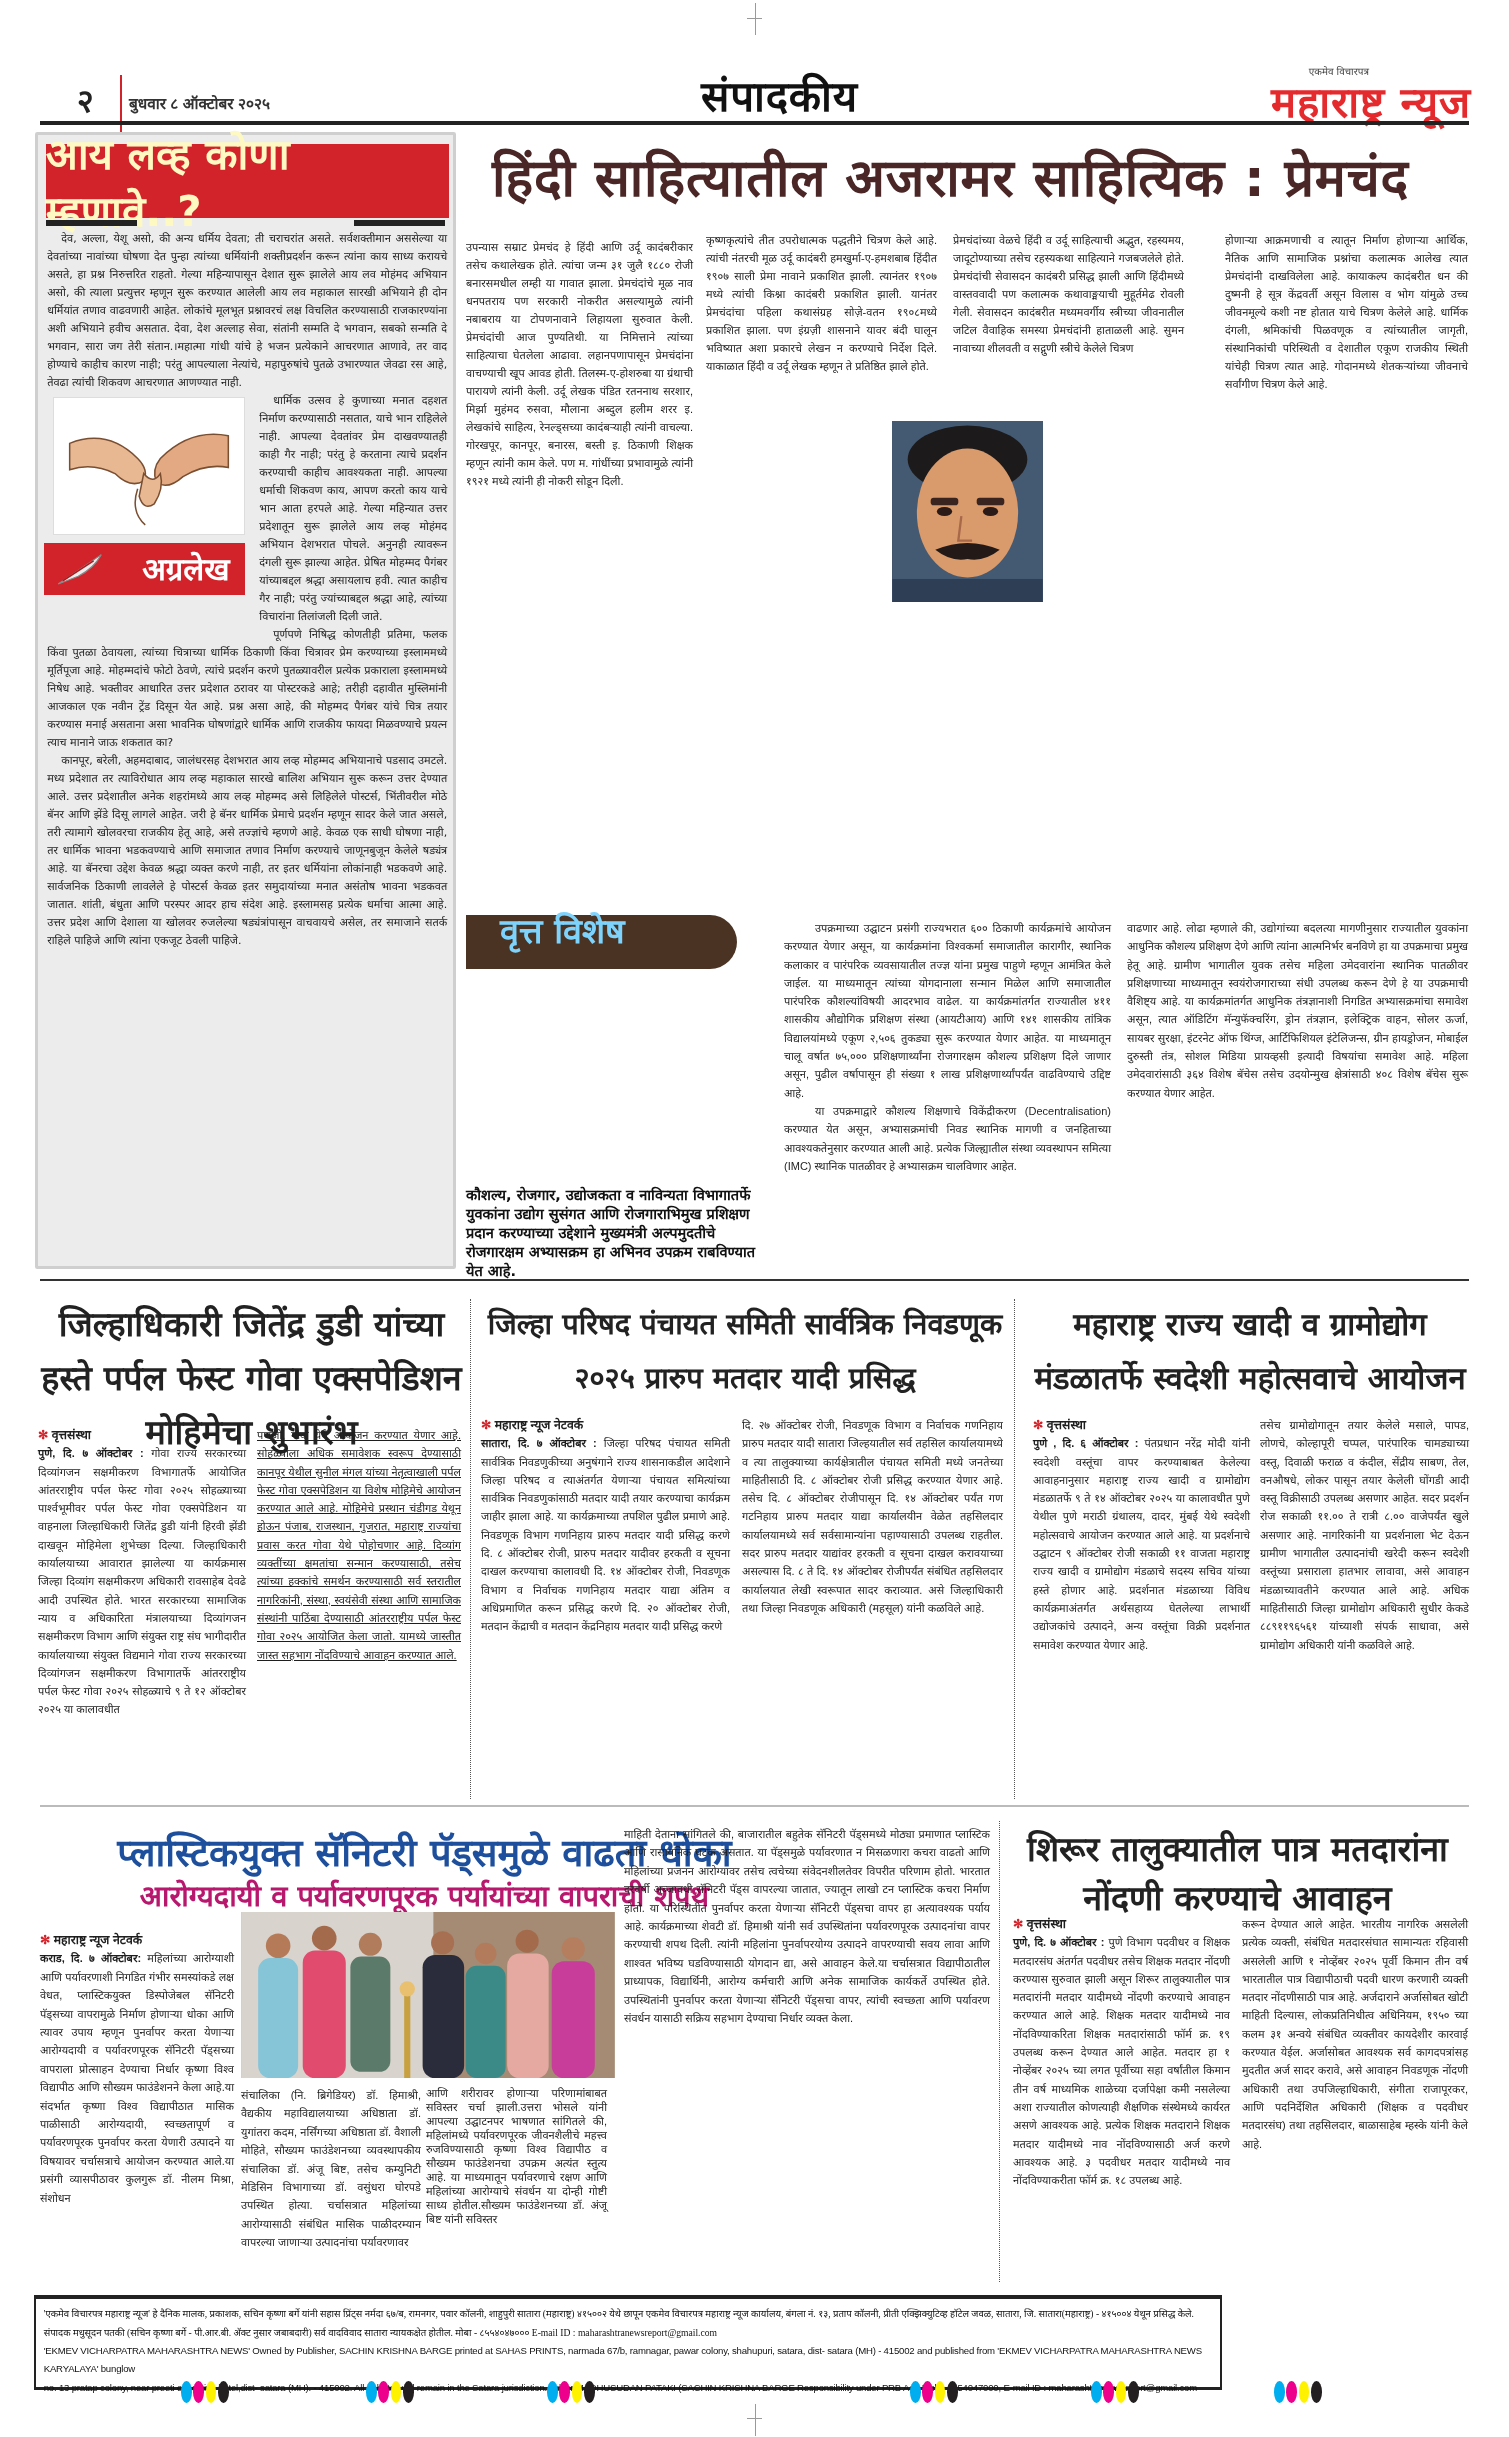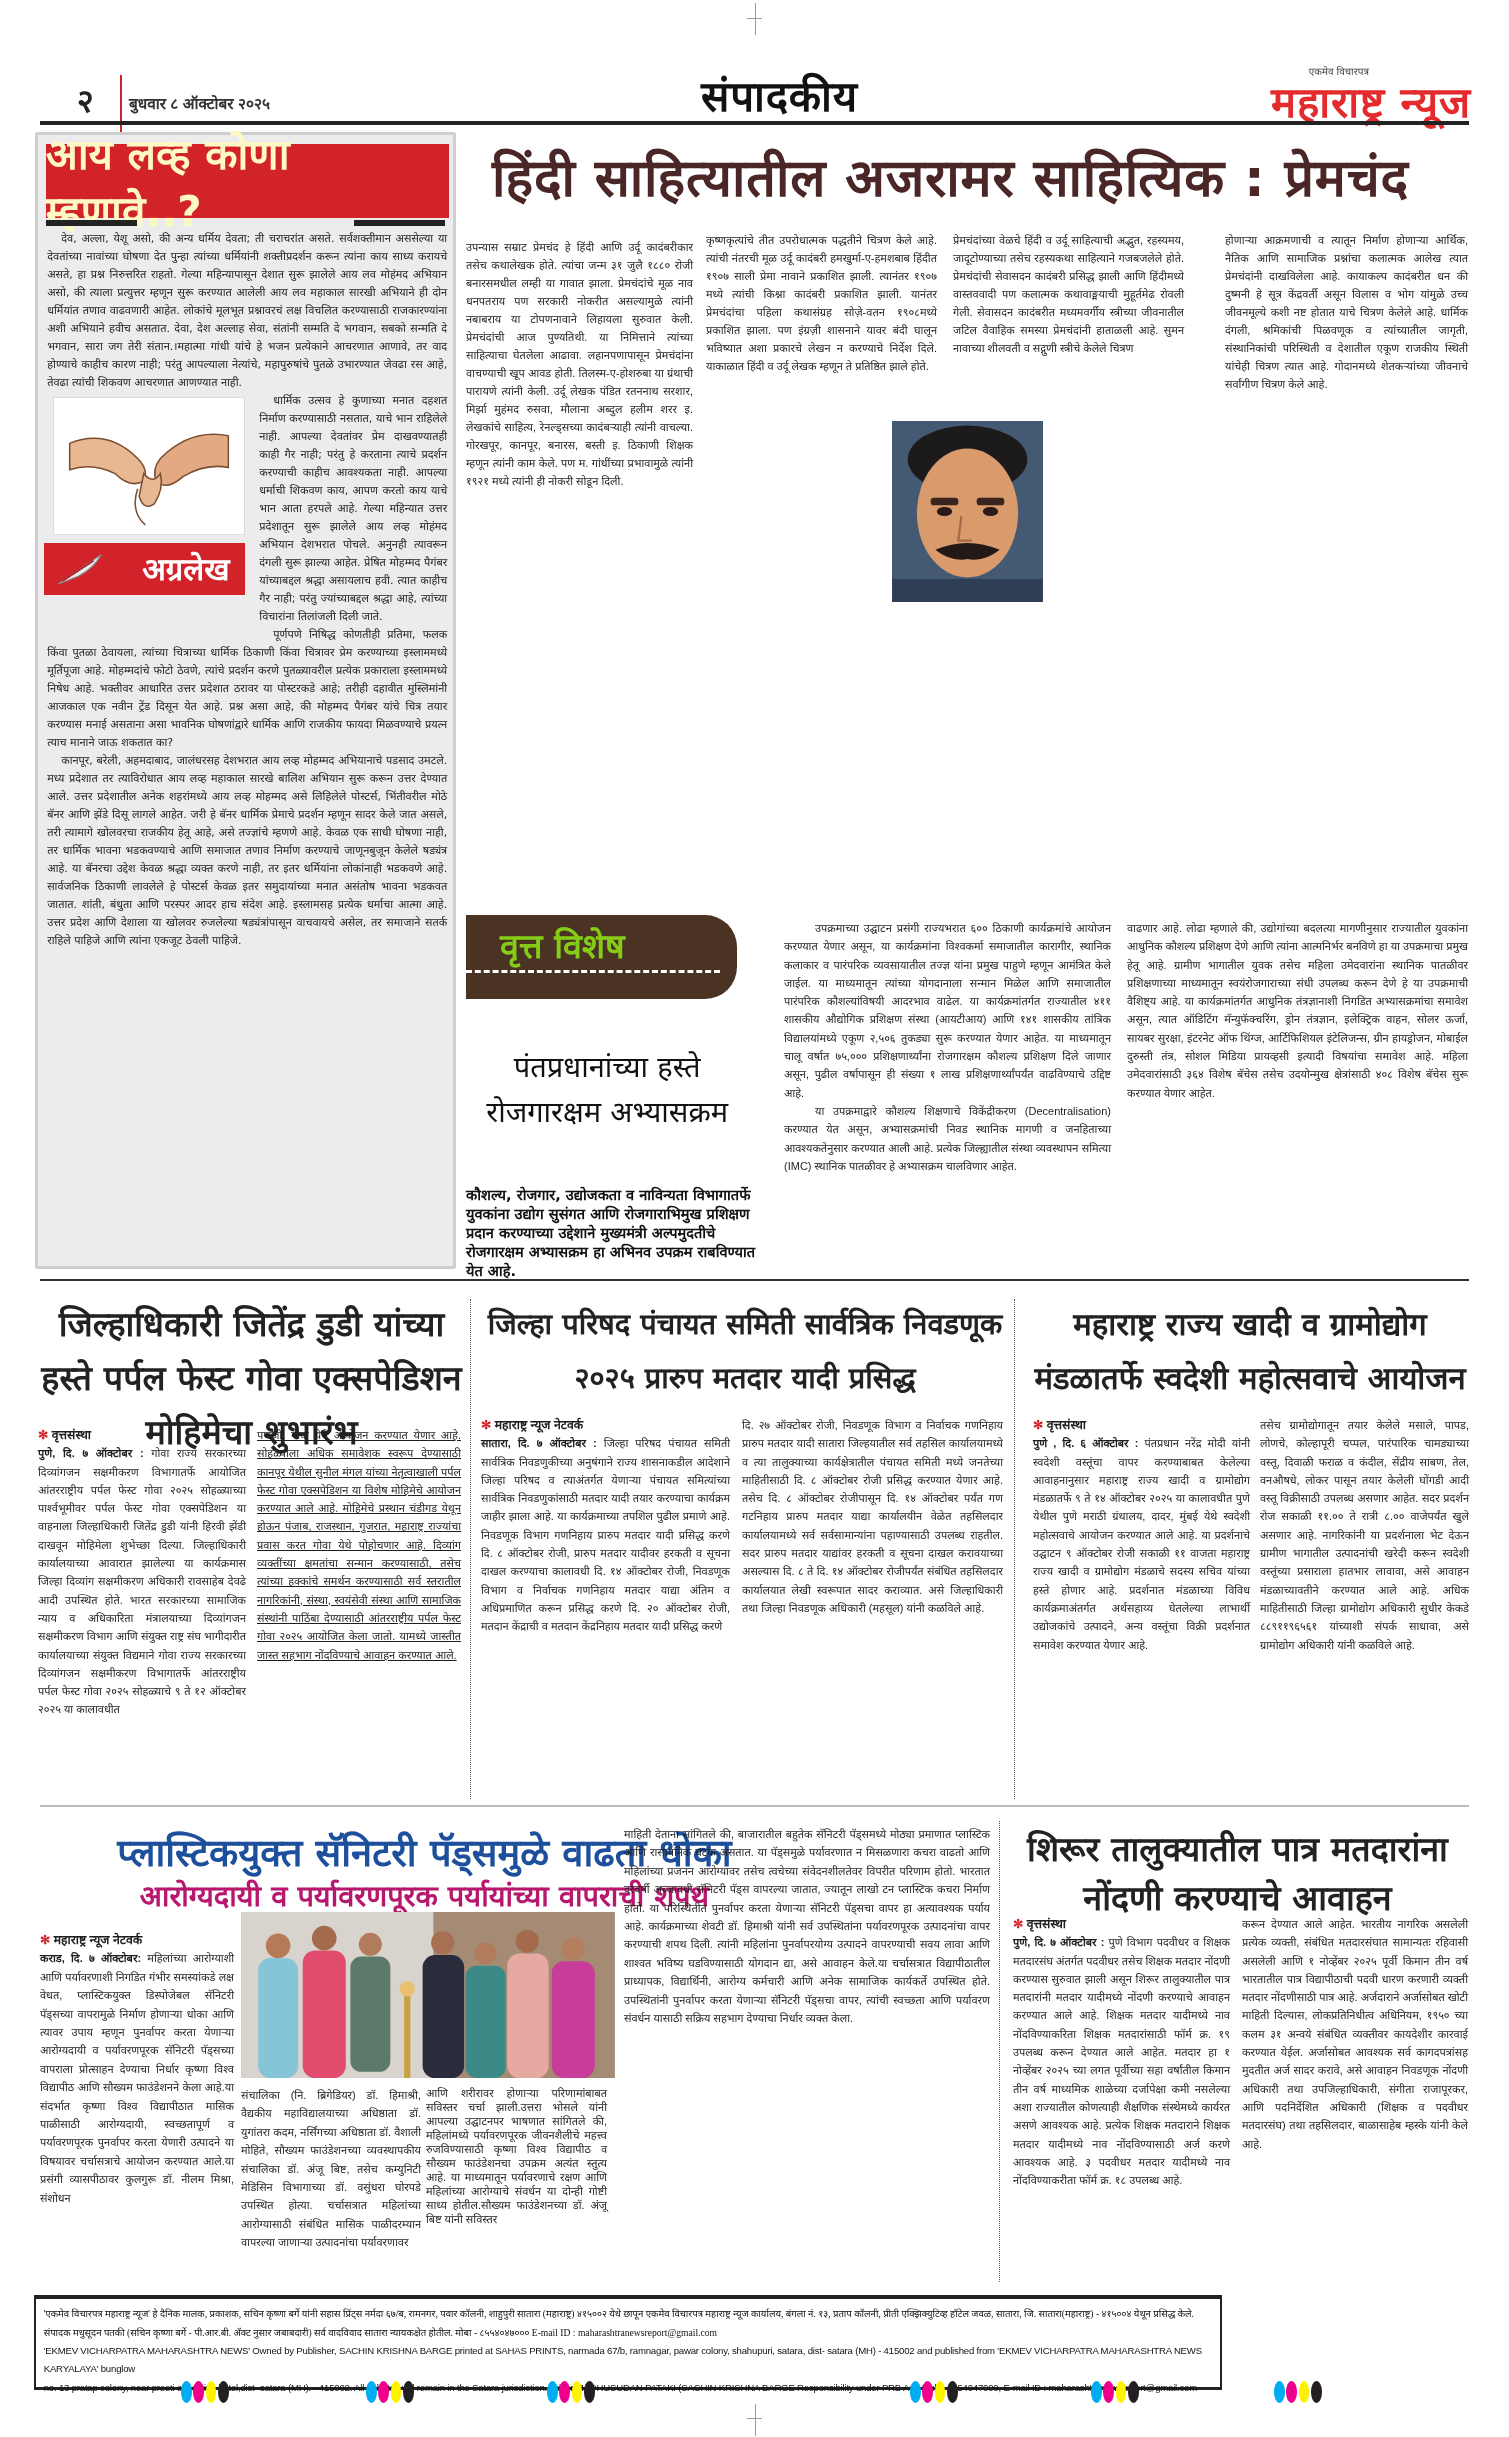--- a/index.html
+++ b/index.html
@@ -35,21 +35,21 @@
   
   .main-headline { position: absolute; left: 492px; top: 140px; font-size: 52px; font-weight: bold; color: #4a2626; letter-spacing: 0.8px; white-space: nowrap; }
 
   .article-cols { position: absolute; top: 231px; font-size: 11px; line-height: 18px; color: #1e1e1e; text-align: justify; font-family: "Liberation Sans", sans-serif; }
 
   .portrait { position: absolute; left: 892px; top: 421px; width: 151px; height: 181px; background: linear-gradient(180deg, #46576d 0%, #3c4d62 100%); overflow: hidden; }
   .portrait svg { width: 100%; height: 100%; }
 
   
   .vv-box { position: absolute; left: 446px; top: 907px; width: 321px; height: 363px; }
-  .vv-banner { position: absolute; left: 20px; top: 7.7px; width: 271px; height: 84px; background: #4b3324; border-radius: 0 32px 32px 0; color: #84cc16; font-size: 34px; font-weight: bold; padding-left: 34px; display: flex; align-items: center; padding-bottom: 24px; }
+  .vv-banner { position: absolute; left: 20px; top: 7.7px; width: 271px; height: 54px; background: #4b3324; border-radius: 0 32px 32px 0; color: #7dd3fc; font-size: 34px; font-weight: bold; padding-left: 34px; display: flex; align-items: center; padding-bottom: 24px; }
   .vv-dash { position: absolute; left: 20px; top: 63px; width: 254px; height: 3.1px; border-top: 3.1px dashed #fff; }
   .vv-title { position: absolute; left: 7.7px; top: 138px; width: 307px; text-align: center; font-size: 29px; line-height: 45px; color: #111; }
   .vv-lead { position: absolute; left: 20px; top: 278px; width: 295px; font-size: 14.6px; line-height: 19px; font-weight: bold; color: #111; text-align: left; }
 
   .side-cols { position: absolute; top: 919px; font-size: 11px; line-height: 18.3px; color: #1e1e1e; text-align: justify; font-family: "Liberation Sans", sans-serif; }
   .side-cols p { text-indent: 31px; }
 
   .rule-mid { position: absolute; left: 40px; top: 1279px; width: 1429px; height: 2.3px; background: #333; }
 
   
@@ -150,24 +150,20 @@
 <div class="article-cols" style="left:953px; width:231px; top:231px;">
   <p>प्रेमचंदांच्या वेळचे हिंदी व उर्दू साहित्याची अद्भुत, रहस्यमय, जादूटोण्याच्या तसेच रहस्यकथा साहित्याने गजबजलेले होते. प्रेमचंदांची सेवासदन कादंबरी प्रसिद्ध झाली आणि हिंदीमध्ये वास्तववादी पण कलात्मक कथावाङ्मयाची मुहूर्तमेढ रोवली गेली. सेवासदन कादंबरीत मध्यमवर्गीय स्त्रीच्या जीवनातील जटिल वैवाहिक समस्या प्रेमचंदांनी हाताळली आहे. सुमन नावाच्या शीलवती व सद्गुणी स्त्रीचे केलेले चित्रण</p>
 </div>
 <div class="article-cols" style="left:1225px; width:243px; top:231px;">
   <p>होणाऱ्या आक्रमणाची व त्यातून निर्माण होणाऱ्या आर्थिक, नैतिक आणि सामाजिक प्रश्नांचा कलात्मक आलेख त्यात प्रेमचंदांनी दाखविलेला आहे. कायाकल्प कादंबरीत धन की दुष्मनी हे सूत्र केंद्रवर्ती असून विलास व भोग यांमुळे उच्च जीवनमूल्ये कशी नष्ट होतात याचे चित्रण केलेले आहे. धार्मिक दंगली, श्रमिकांची पिळवणूक व त्यांच्यातील जागृती, संस्थानिकांची परिस्थिती व देशातील एकूण राजकीय स्थिती यांचेही चित्रण त्यात आहे. गोदानमध्ये शेतकऱ्यांच्या जीवनाचे सर्वांगीण चित्रण केले आहे.</p>
 </div>
 
 <section class="vv-box">
   <div class="vv-banner">वृत्त विशेष</div>
   <div class="vv-dash"></div>
-  <div class="vv-title">
-    <div>पंतप्रधानांच्या हस्ते</div>
-    <div>रोजगारक्षम अभ्यासक्रम</div>
-  </div>
   <p class="vv-lead">कौशल्य, रोजगार, उद्योजकता व नाविन्यता विभागातर्फे युवकांना उद्योग सुसंगत आणि रोजगाराभिमुख प्रशिक्षण प्रदान करण्याच्या उद्देशाने मुख्यमंत्री अल्पमुदतीचे रोजगारक्षम अभ्यासक्रम हा अभिनव उपक्रम राबविण्यात येत आहे.</p>
 </section>
 
 <div class="side-cols" style="left:784px; width:327px;">
   <p>उपक्रमाच्या उद्घाटन प्रसंगी राज्यभरात ६०० ठिकाणी कार्यक्रमांचे आयोजन करण्यात येणार असून, या कार्यक्रमांना विश्वकर्मा समाजातील कारागीर, स्थानिक कलाकार व पारंपरिक व्यवसायातील तज्ज्ञ यांना प्रमुख पाहुणे म्हणून आमंत्रित केले जाईल. या माध्यमातून त्यांच्या योगदानाला सन्मान मिळेल आणि समाजातील पारंपरिक कौशल्यांविषयी आदरभाव वाढेल. या कार्यक्रमांतर्गत राज्यातील ४११ शासकीय औद्योगिक प्रशिक्षण संस्था (आयटीआय) आणि १४१ शासकीय तांत्रिक विद्यालयांमध्ये एकूण २,५०६ तुकड्या सुरू करण्यात येणार आहेत. या माध्यमातून चालू वर्षात ७५,००० प्रशिक्षणार्थ्यांना रोजगारक्षम कौशल्य प्रशिक्षण दिले जाणार असून, पुढील वर्षापासून ही संख्या १ लाख प्रशिक्षणार्थ्यांपर्यंत वाढविण्याचे उद्दिष्ट आहे.</p>
   <p>या उपक्रमाद्वारे कौशल्य शिक्षणाचे विकेंद्रीकरण (Decentralisation) करण्यात येत असून, अभ्यासक्रमांची निवड स्थानिक मागणी व जनहिताच्या आवश्यकतेनुसार करण्यात आली आहे. प्रत्येक जिल्ह्यातील संस्था व्यवस्थापन समित्या (IMC) स्थानिक पातळीवर हे अभ्यासक्रम चालविणार आहेत.</p>
 </div>
 <div class="side-cols" style="left:1127px; width:341px;">
   <p style="text-indent:0">वाढणार आहे. लोढा म्हणाले की, उद्योगांच्या बदलत्या मागणीनुसार राज्यातील युवकांना आधुनिक कौशल्य प्रशिक्षण देणे आणि त्यांना आत्मनिर्भर बनविणे हा या उपक्रमाचा प्रमुख हेतू आहे. ग्रामीण भागातील युवक तसेच महिला उमेदवारांना स्थानिक पातळीवर प्रशिक्षणाच्या माध्यमातून स्वयंरोजगाराच्या संधी उपलब्ध करून देणे हे या उपक्रमाची वैशिष्ट्य आहे. या कार्यक्रमांतर्गत आधुनिक तंत्रज्ञानाशी निगडित अभ्यासक्रमांचा समावेश असून, त्यात ऑडिटिंग मॅन्युफॅक्चरिंग, ड्रोन तंत्रज्ञान, इलेक्ट्रिक वाहन, सोलर ऊर्जा, सायबर सुरक्षा, इंटरनेट ऑफ थिंग्ज, आर्टिफिशियल इंटेलिजन्स, ग्रीन हायड्रोजन, मोबाईल दुरुस्ती तंत्र, सोशल मिडिया प्रायव्हसी इत्यादी विषयांचा समावेश आहे. महिला उमेदवारांसाठी ३६४ विशेष बॅचेस तसेच उदयोन्मुख क्षेत्रांसाठी ४०८ विशेष बॅचेस सुरू करण्यात येणार आहेत.</p>
 </div>

